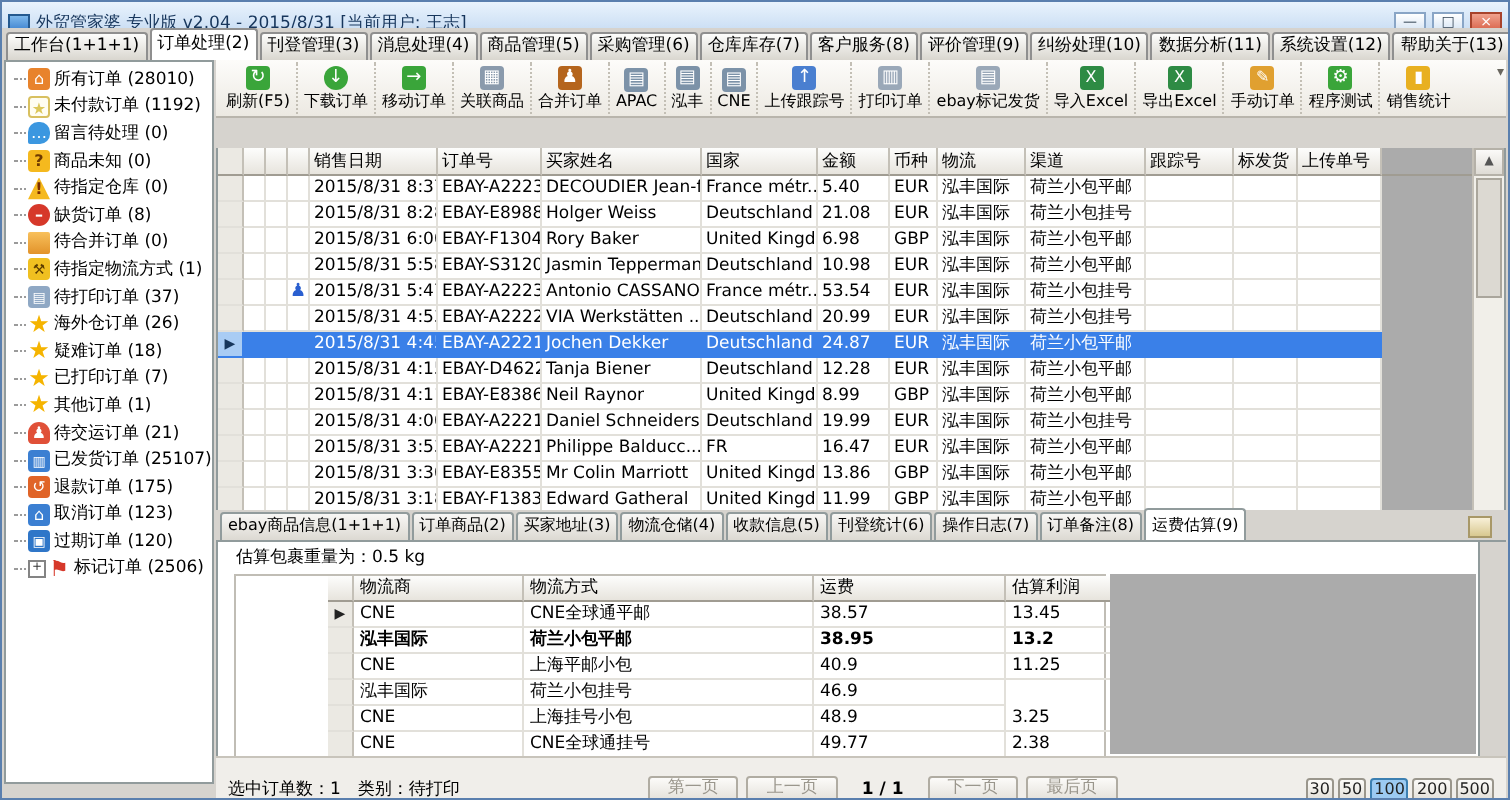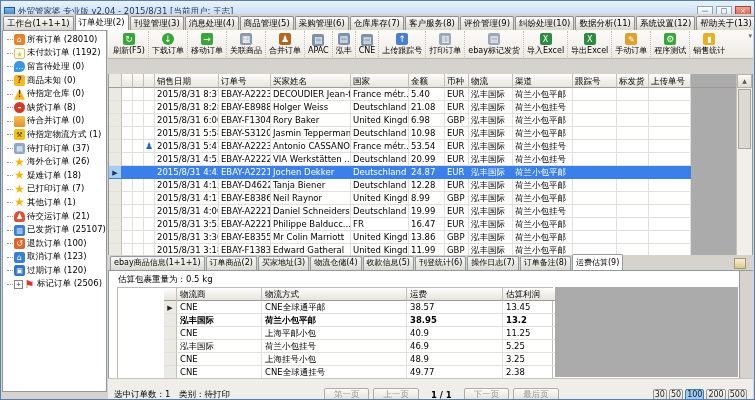--- a/index.html
+++ b/index.html
@@ -265,21 +265,21 @@
         <span class="tree-dash"></span>
 
         <span class="side-icon ic-truck-icon"></span>
         <span class="side-label">已发货订单 (25107)</span>
       </div>
 
       <div class="side-item">
         <span class="tree-dash"></span>
 
         <span class="side-icon ic-refund-icon"></span>
-        <span class="side-label">退款订单 (100)</span>
+        <span class="side-label">退款订单 (175)</span>
       </div>
 
       <div class="side-item">
         <span class="tree-dash"></span>
 
         <span class="side-icon ic-house-icon"></span>
         <span class="side-label">取消订单 (123)</span>
       </div>
 
       <div class="side-item">
@@ -734,21 +734,20 @@
             <div class="f-cell f-method">上海平邮小包</div>
             <div class="f-cell f-fee">40.9</div>
             <div class="f-cell f-profit">11.25</div>
           </div>
 
           <div class="f-row">
             <div class="f-cell f-sel"></div>
             <div class="f-cell f-carrier">泓丰国际</div>
             <div class="f-cell f-method">荷兰小包挂号</div>
             <div class="f-cell f-fee">46.9</div>
-            <div class="f-cell f-profit">5.25</div>
           </div>
 
           <div class="f-row">
             <div class="f-cell f-sel"></div>
             <div class="f-cell f-carrier">CNE</div>
             <div class="f-cell f-method">上海挂号小包</div>
             <div class="f-cell f-fee">48.9</div>
             <div class="f-cell f-profit">3.25</div>
           </div>
 

